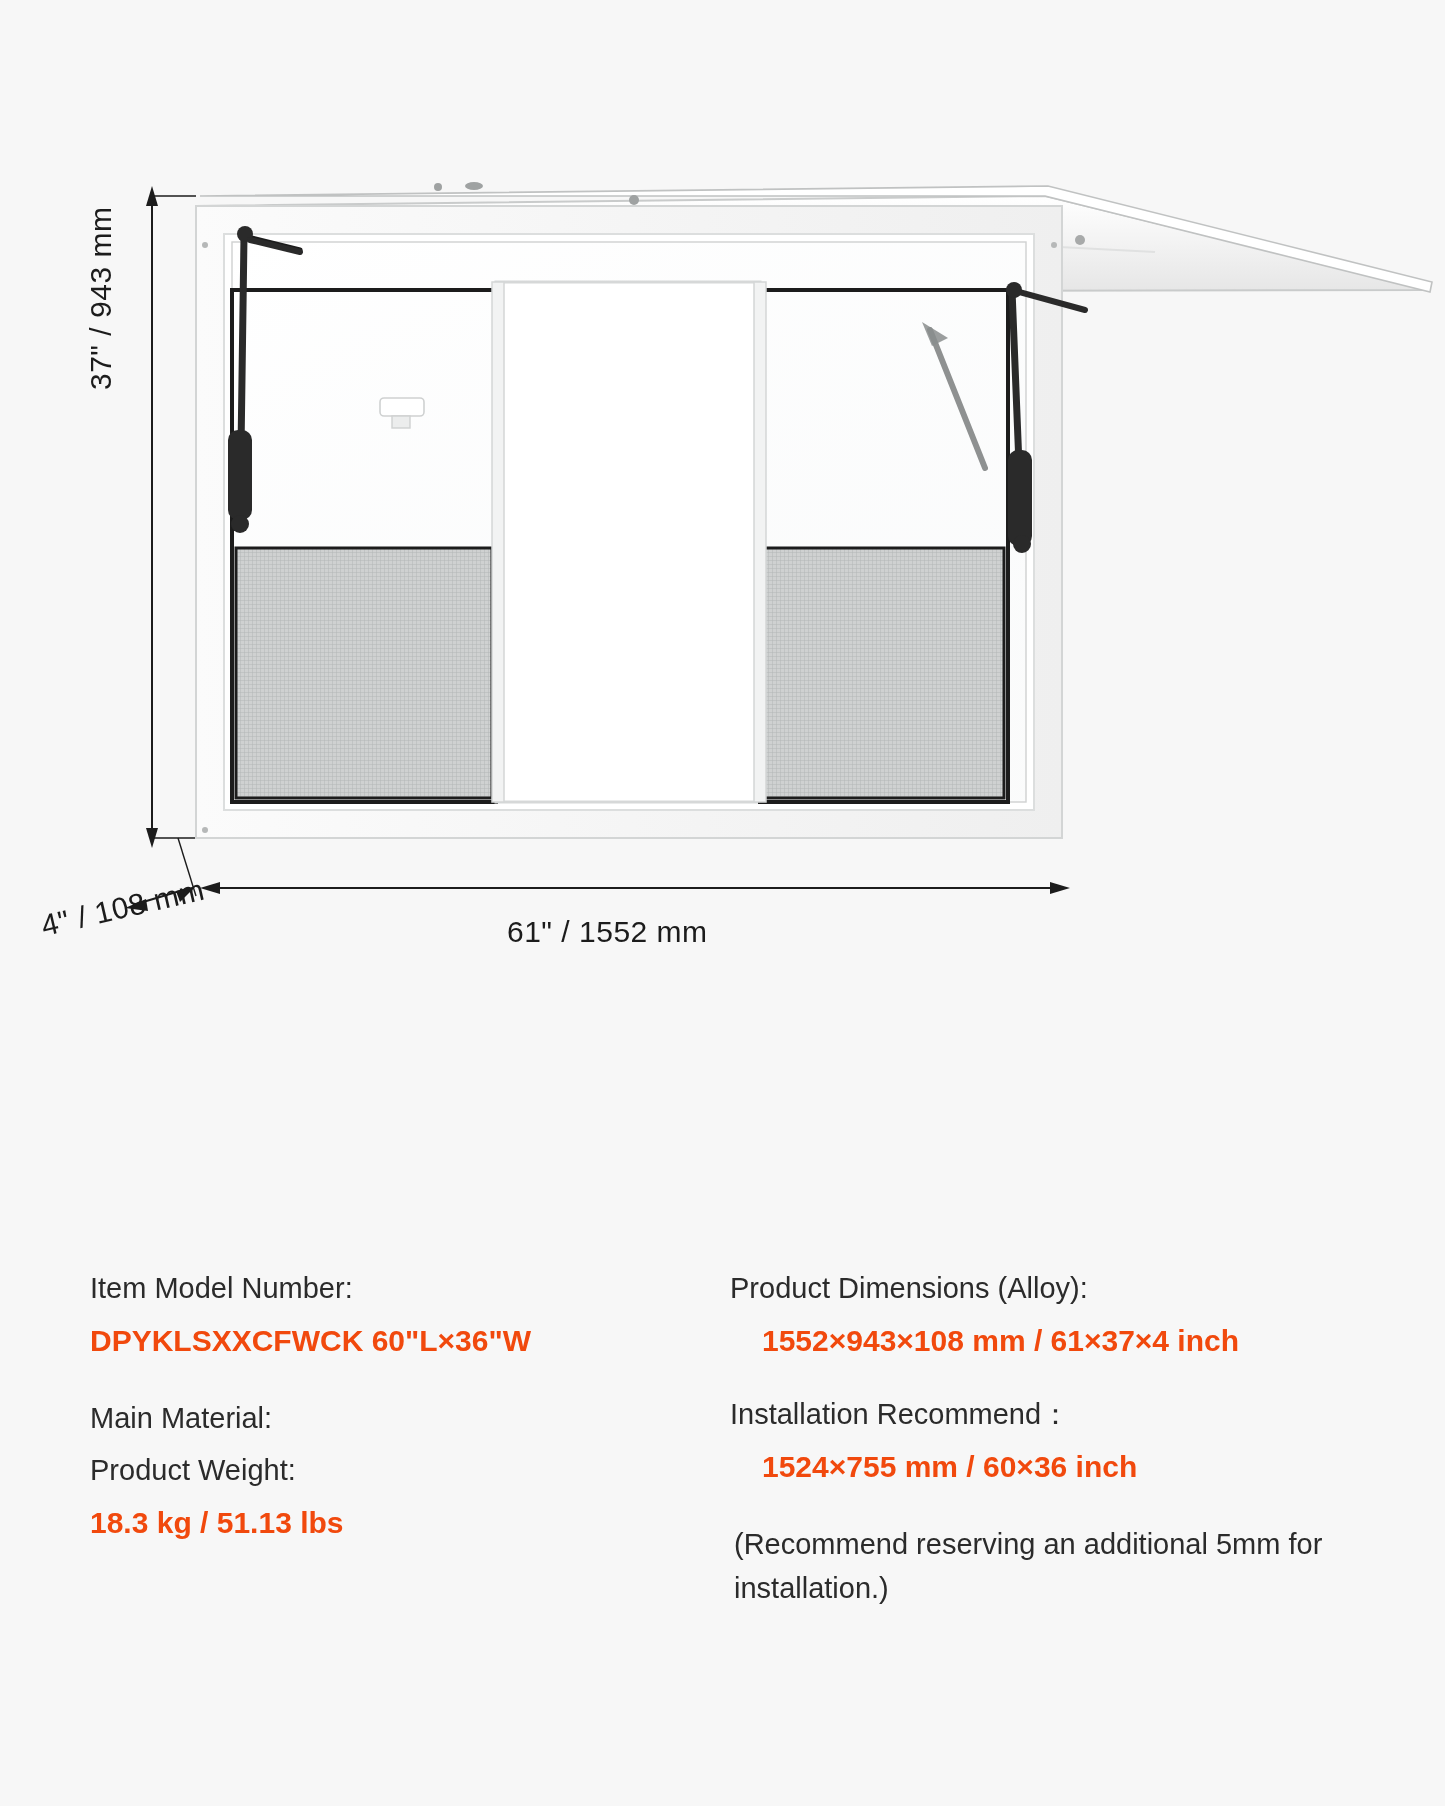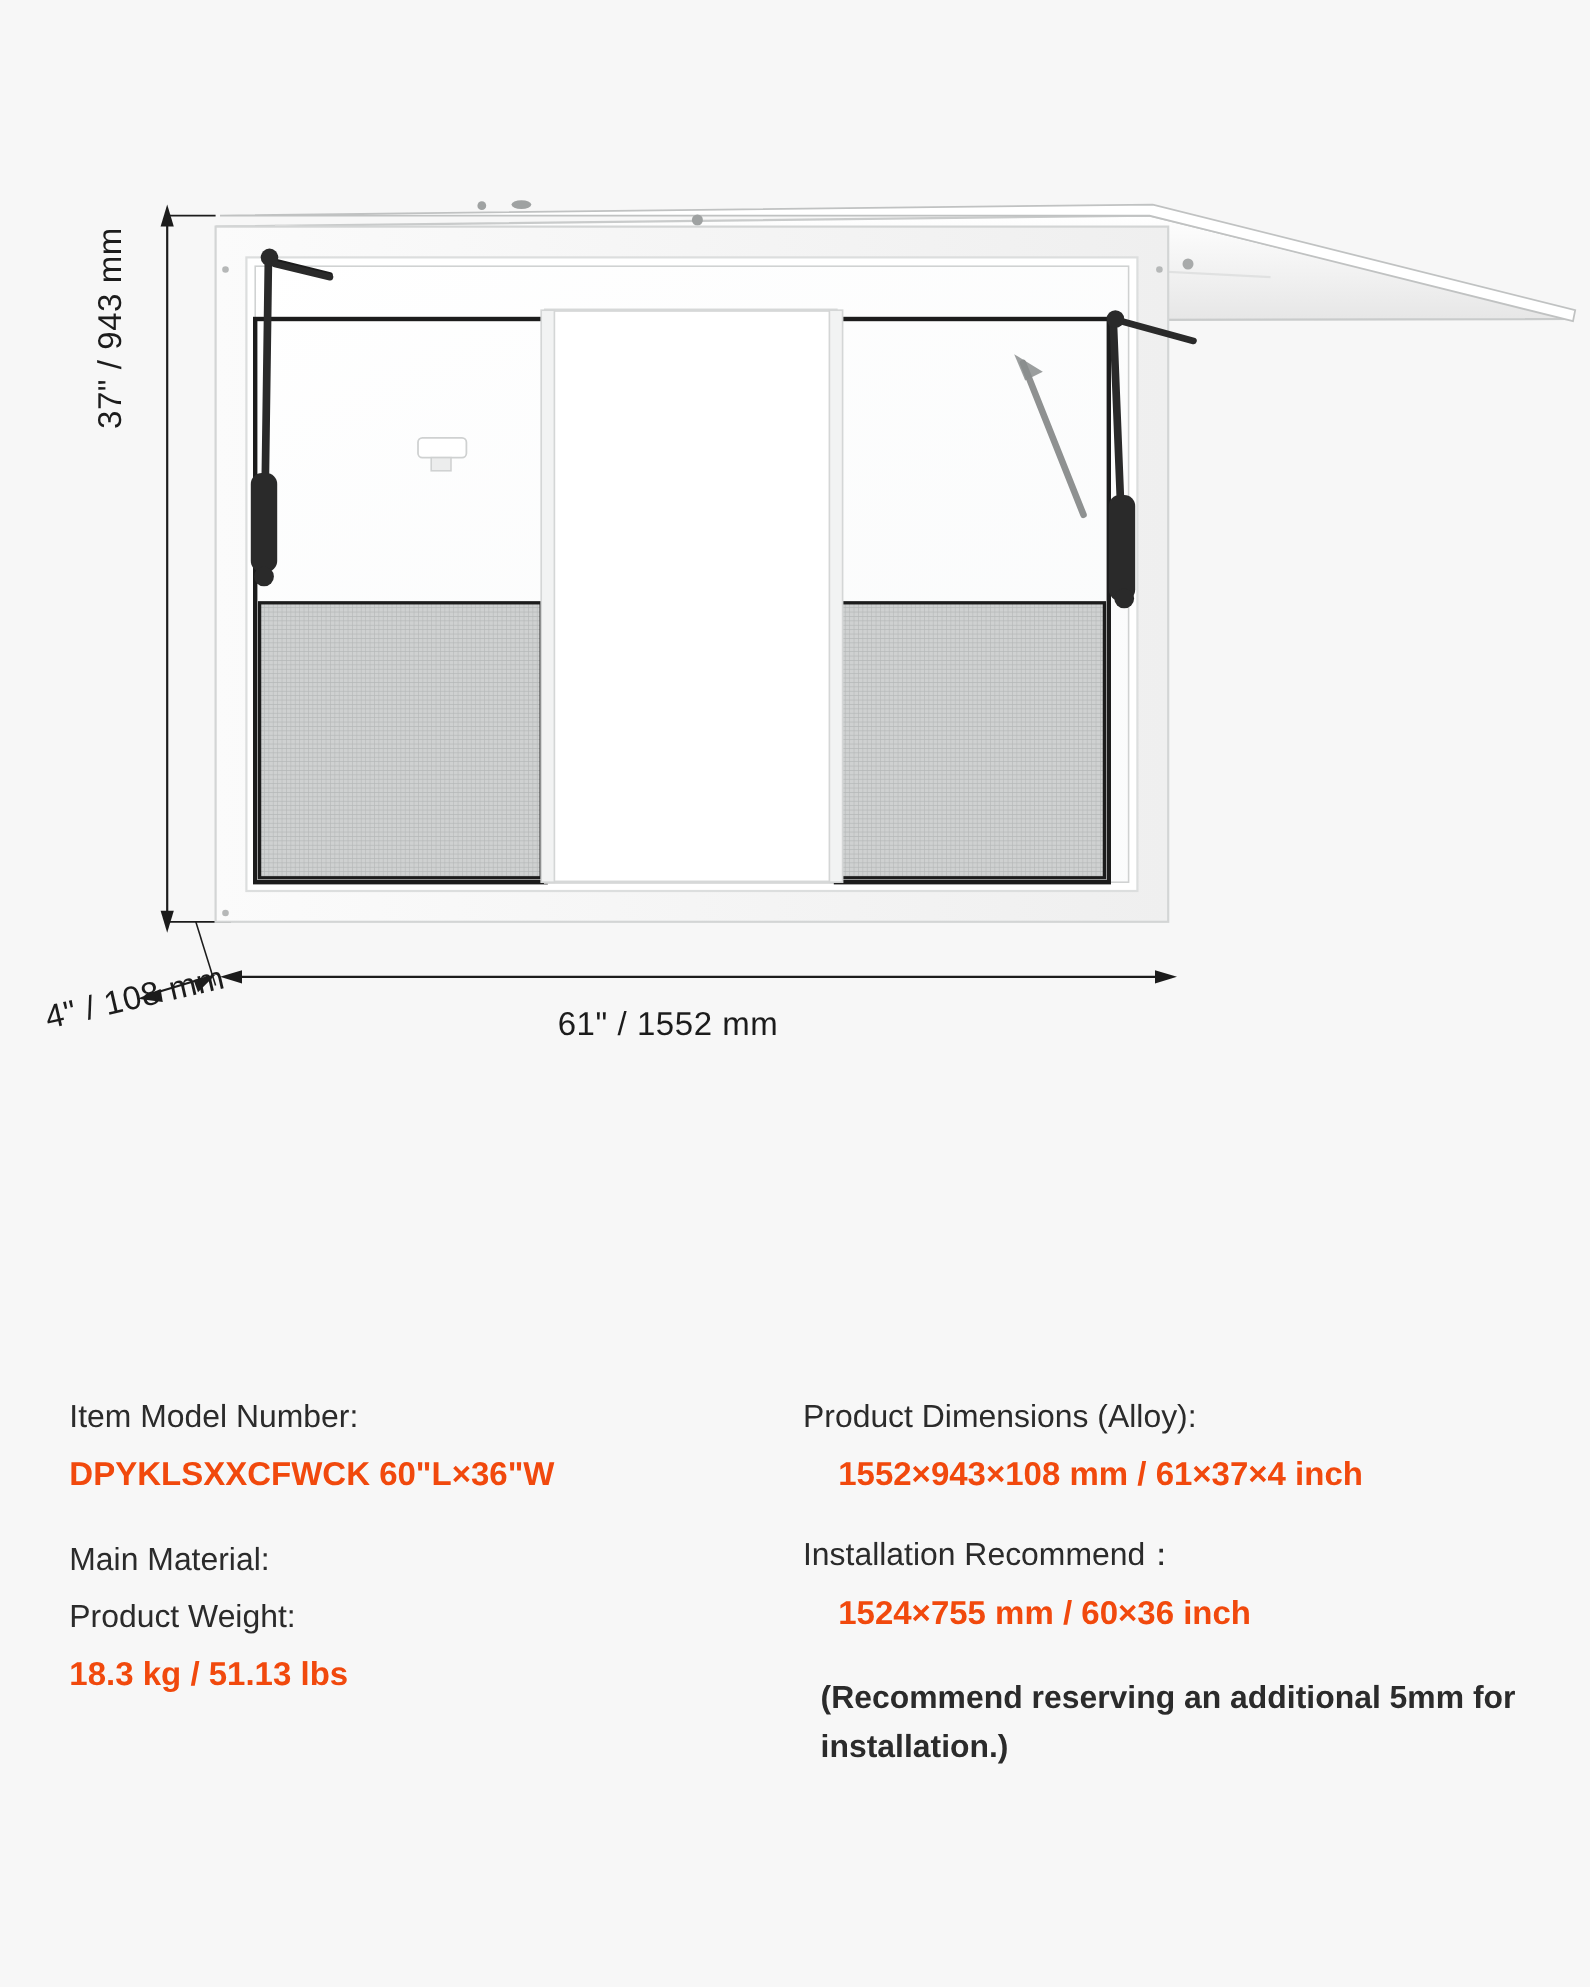--- a/index.html
+++ b/index.html
@@ -56,43 +56,43 @@
     position: absolute;
     left: 0;
     top: 1270px;
     width: 1445px;
     height: 540px;
   }
   .spec-col {
     position: absolute;
     top: 0;
   }
-  #spec-col-left { left: 63px; width: 620px; }
+  #spec-col-left { left: 90px; width: 620px; }
   #spec-col-right { left: 730px; width: 680px; }
 
   .spec-label {
     font-size: 29px;
     color: #2b2b2b;
     line-height: 1.25;
     margin: 0 0 16px 0;
     font-weight: 400;
   }
   .spec-value {
     font-size: 30px;
     color: #f1490d;
     font-weight: bold;
     line-height: 1.25;
     margin: 0 0 40px 0;
   }
   .spec-note {
     font-size: 29px;
     color: #2b2b2b;
     line-height: 1.55;
-    margin: 16px;
-    font-weight: 700;
+    margin: 4px;
+    font-weight: 400;
   }
   #spec-col-right .spec-value { margin-bottom: 36px; margin-left: 32px; }
 </style>
 </head>
 <body>
 
 <div id="diagram-area">
 
   <svg width="1445" height="1000" viewBox="0 0 1445 1000">
     <defs>

